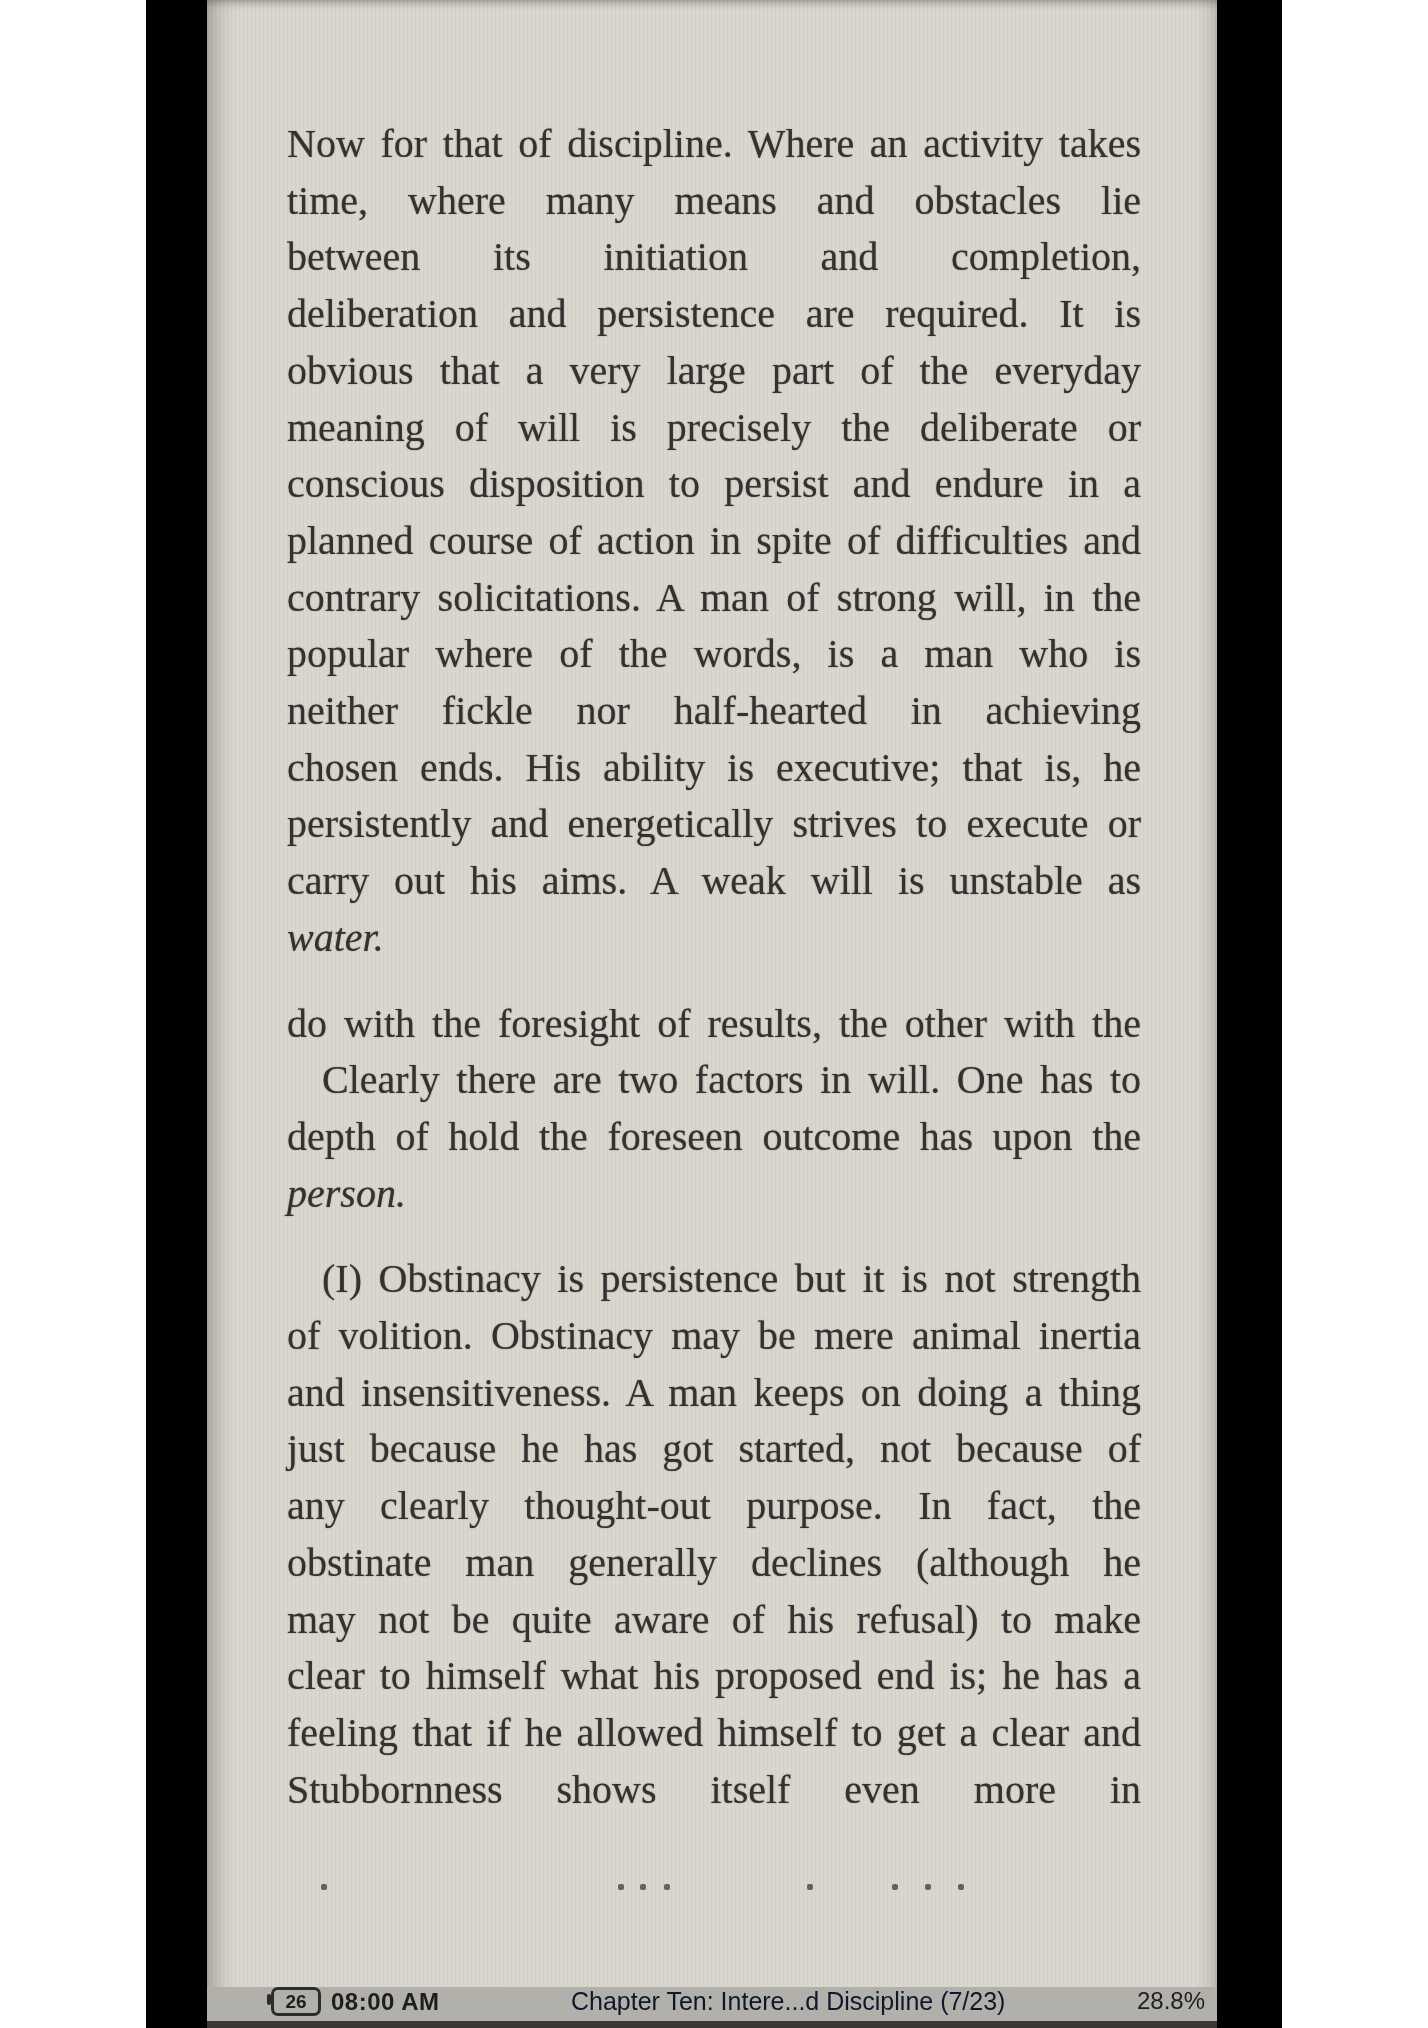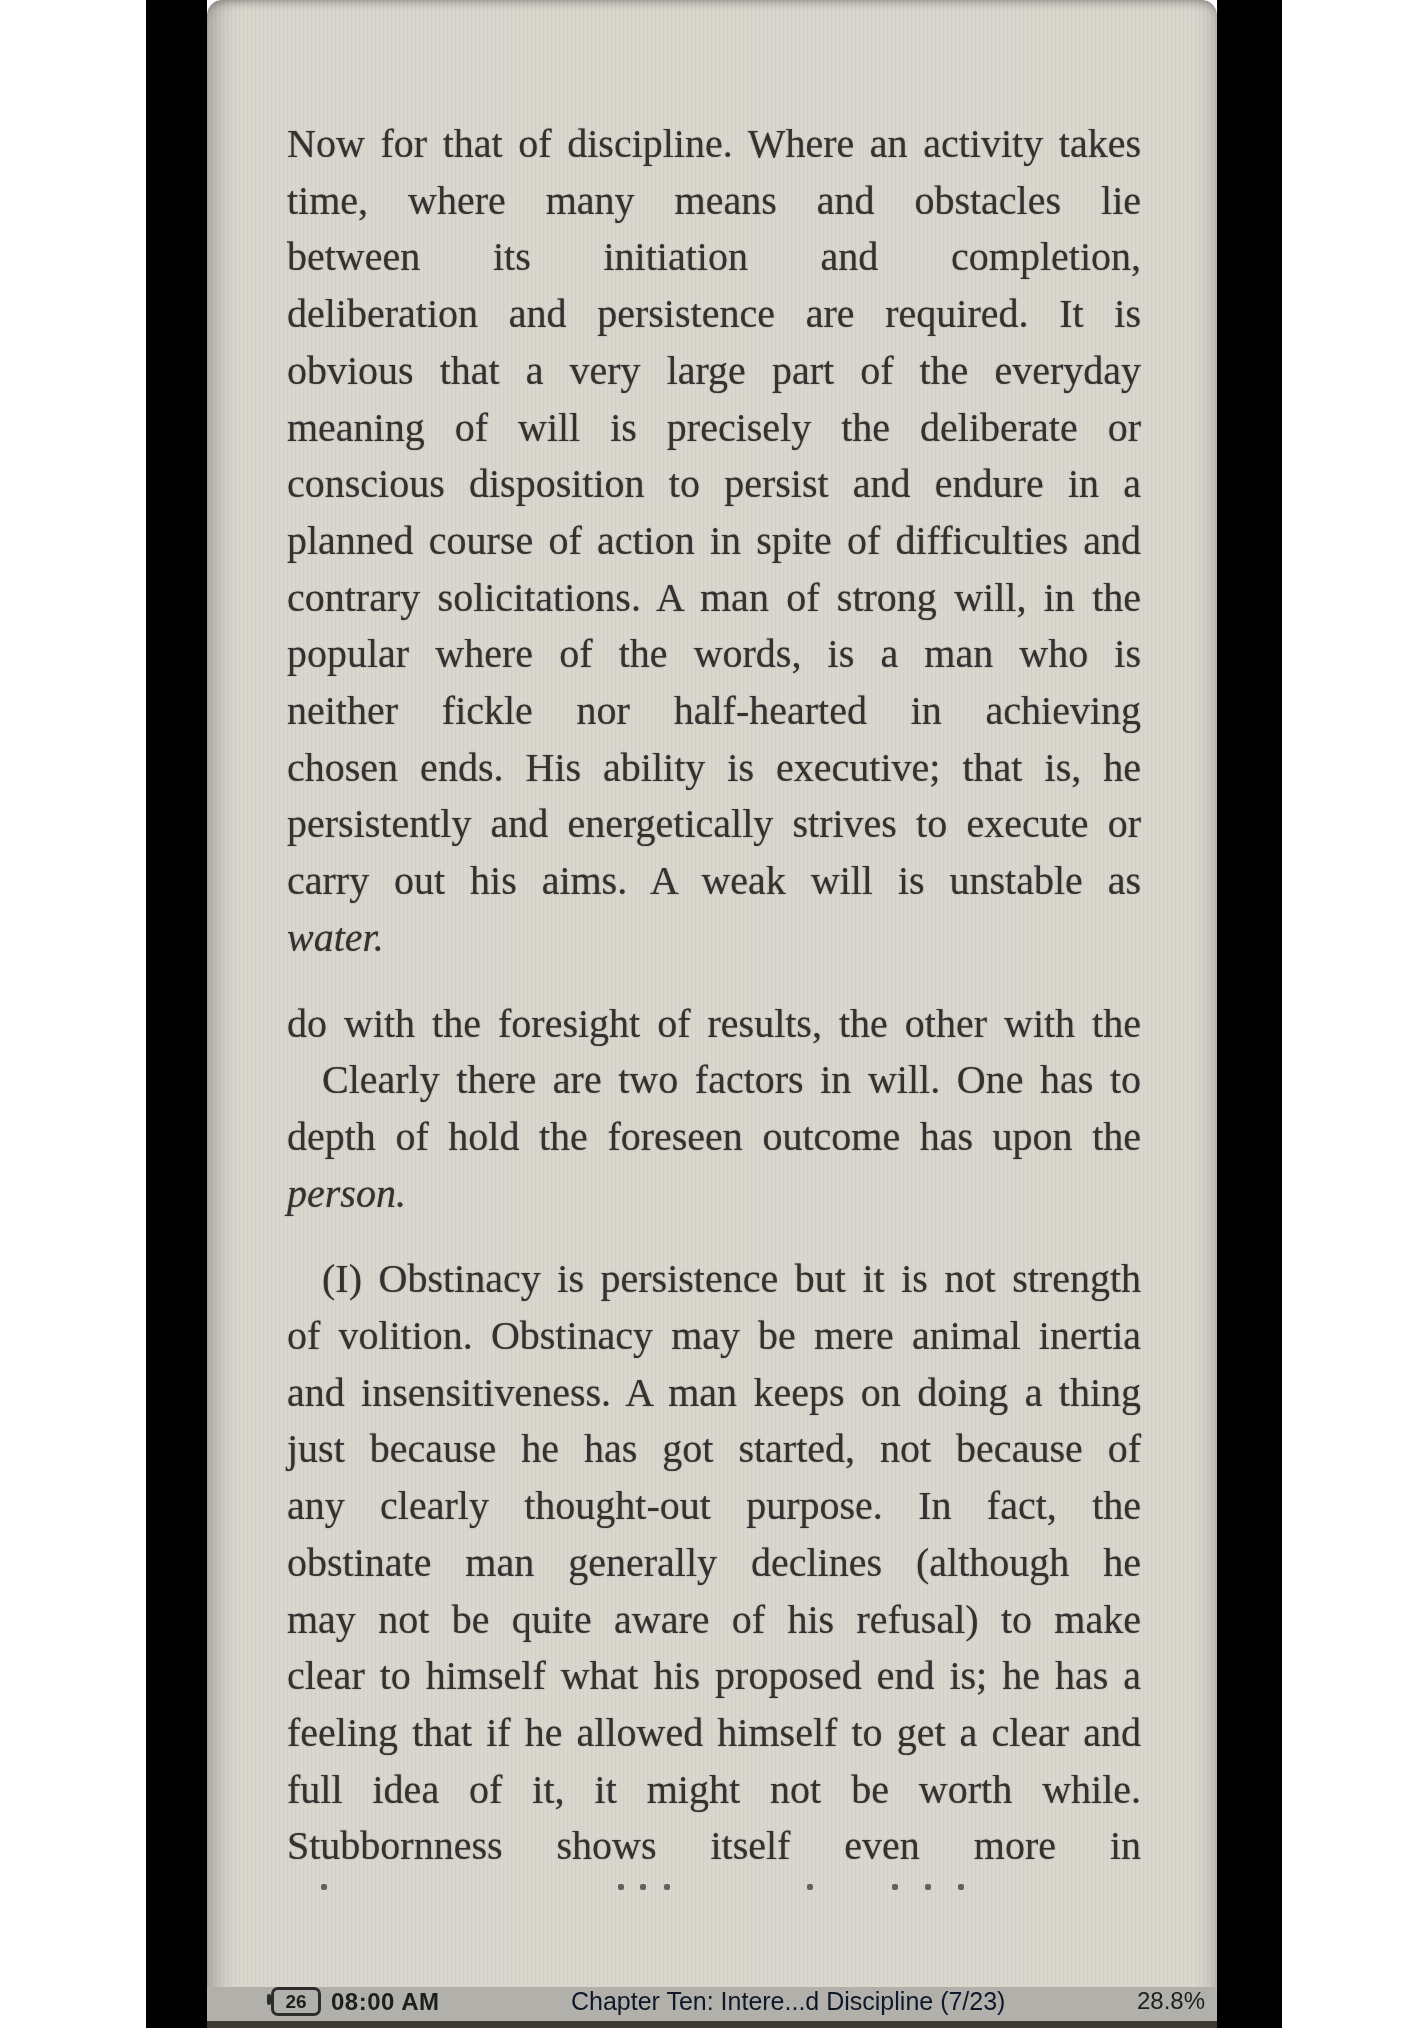--- a/index.html
+++ b/index.html
@@ -17,21 +17,20 @@
   .page{
     position:absolute;left:207px;top:0;width:1010px;height:2028px;
     background-color:#d9d6ce;
     background-image:repeating-linear-gradient(90deg,
       rgba(70,66,58,0.045) 0 1px, rgba(0,0,0,0) 1px 3px,
       rgba(255,255,255,0.05) 3px 4px);
     box-shadow:
       inset 20px 0 24px -14px rgba(0,0,0,0.30),
       inset -16px 0 20px -12px rgba(0,0,0,0.20),
       inset 0 7px 8px -5px rgba(0,0,0,0.28);
-    border-radius: 15px;
   }
 
   .text-block{
     position:absolute;left:80px;top:116px;width:854px;
     color:#343230;
     font-size:40px;
     line-height:56.7px;
     text-shadow:0 0 1.2px rgba(40,38,35,0.6);
   }
   .para{margin:0;}
@@ -114,21 +113,20 @@
       <div class="para">
         <div class="line just indent">(I) Obstinacy is persistence but it is not strength</div>
         <div class="line just">of volition. Obstinacy may be mere animal inertia</div>
         <div class="line just">and insensitiveness. A man keeps on doing a thing</div>
         <div class="line just">just because he has got started, not because of</div>
         <div class="line just">any clearly thought-out purpose. In fact, the</div>
         <div class="line just">obstinate man generally declines (although he</div>
         <div class="line just">may not be quite aware of his refusal) to make</div>
         <div class="line just">clear to himself what his proposed end is; he has a</div>
         <div class="line just">feeling that if he allowed himself to get a clear and</div>
-        <div class="line just">full idea of it, it might not be worth while.</div>
         <div class="line just">Stubbornness shows itself even more in</div>
       </div>
     </div>
   <div id="clip-marks">
       <span class="clip-mark" style="left: 114px;"></span>
       <span class="clip-mark" style="left: 411px;"></span>
       <span class="clip-mark" style="left: 433px;"></span>
       <span class="clip-mark" style="left: 457px;"></span>
       <span class="clip-mark" style="left: 600px;"></span>
       <span class="clip-mark" style="left: 685px;"></span>

